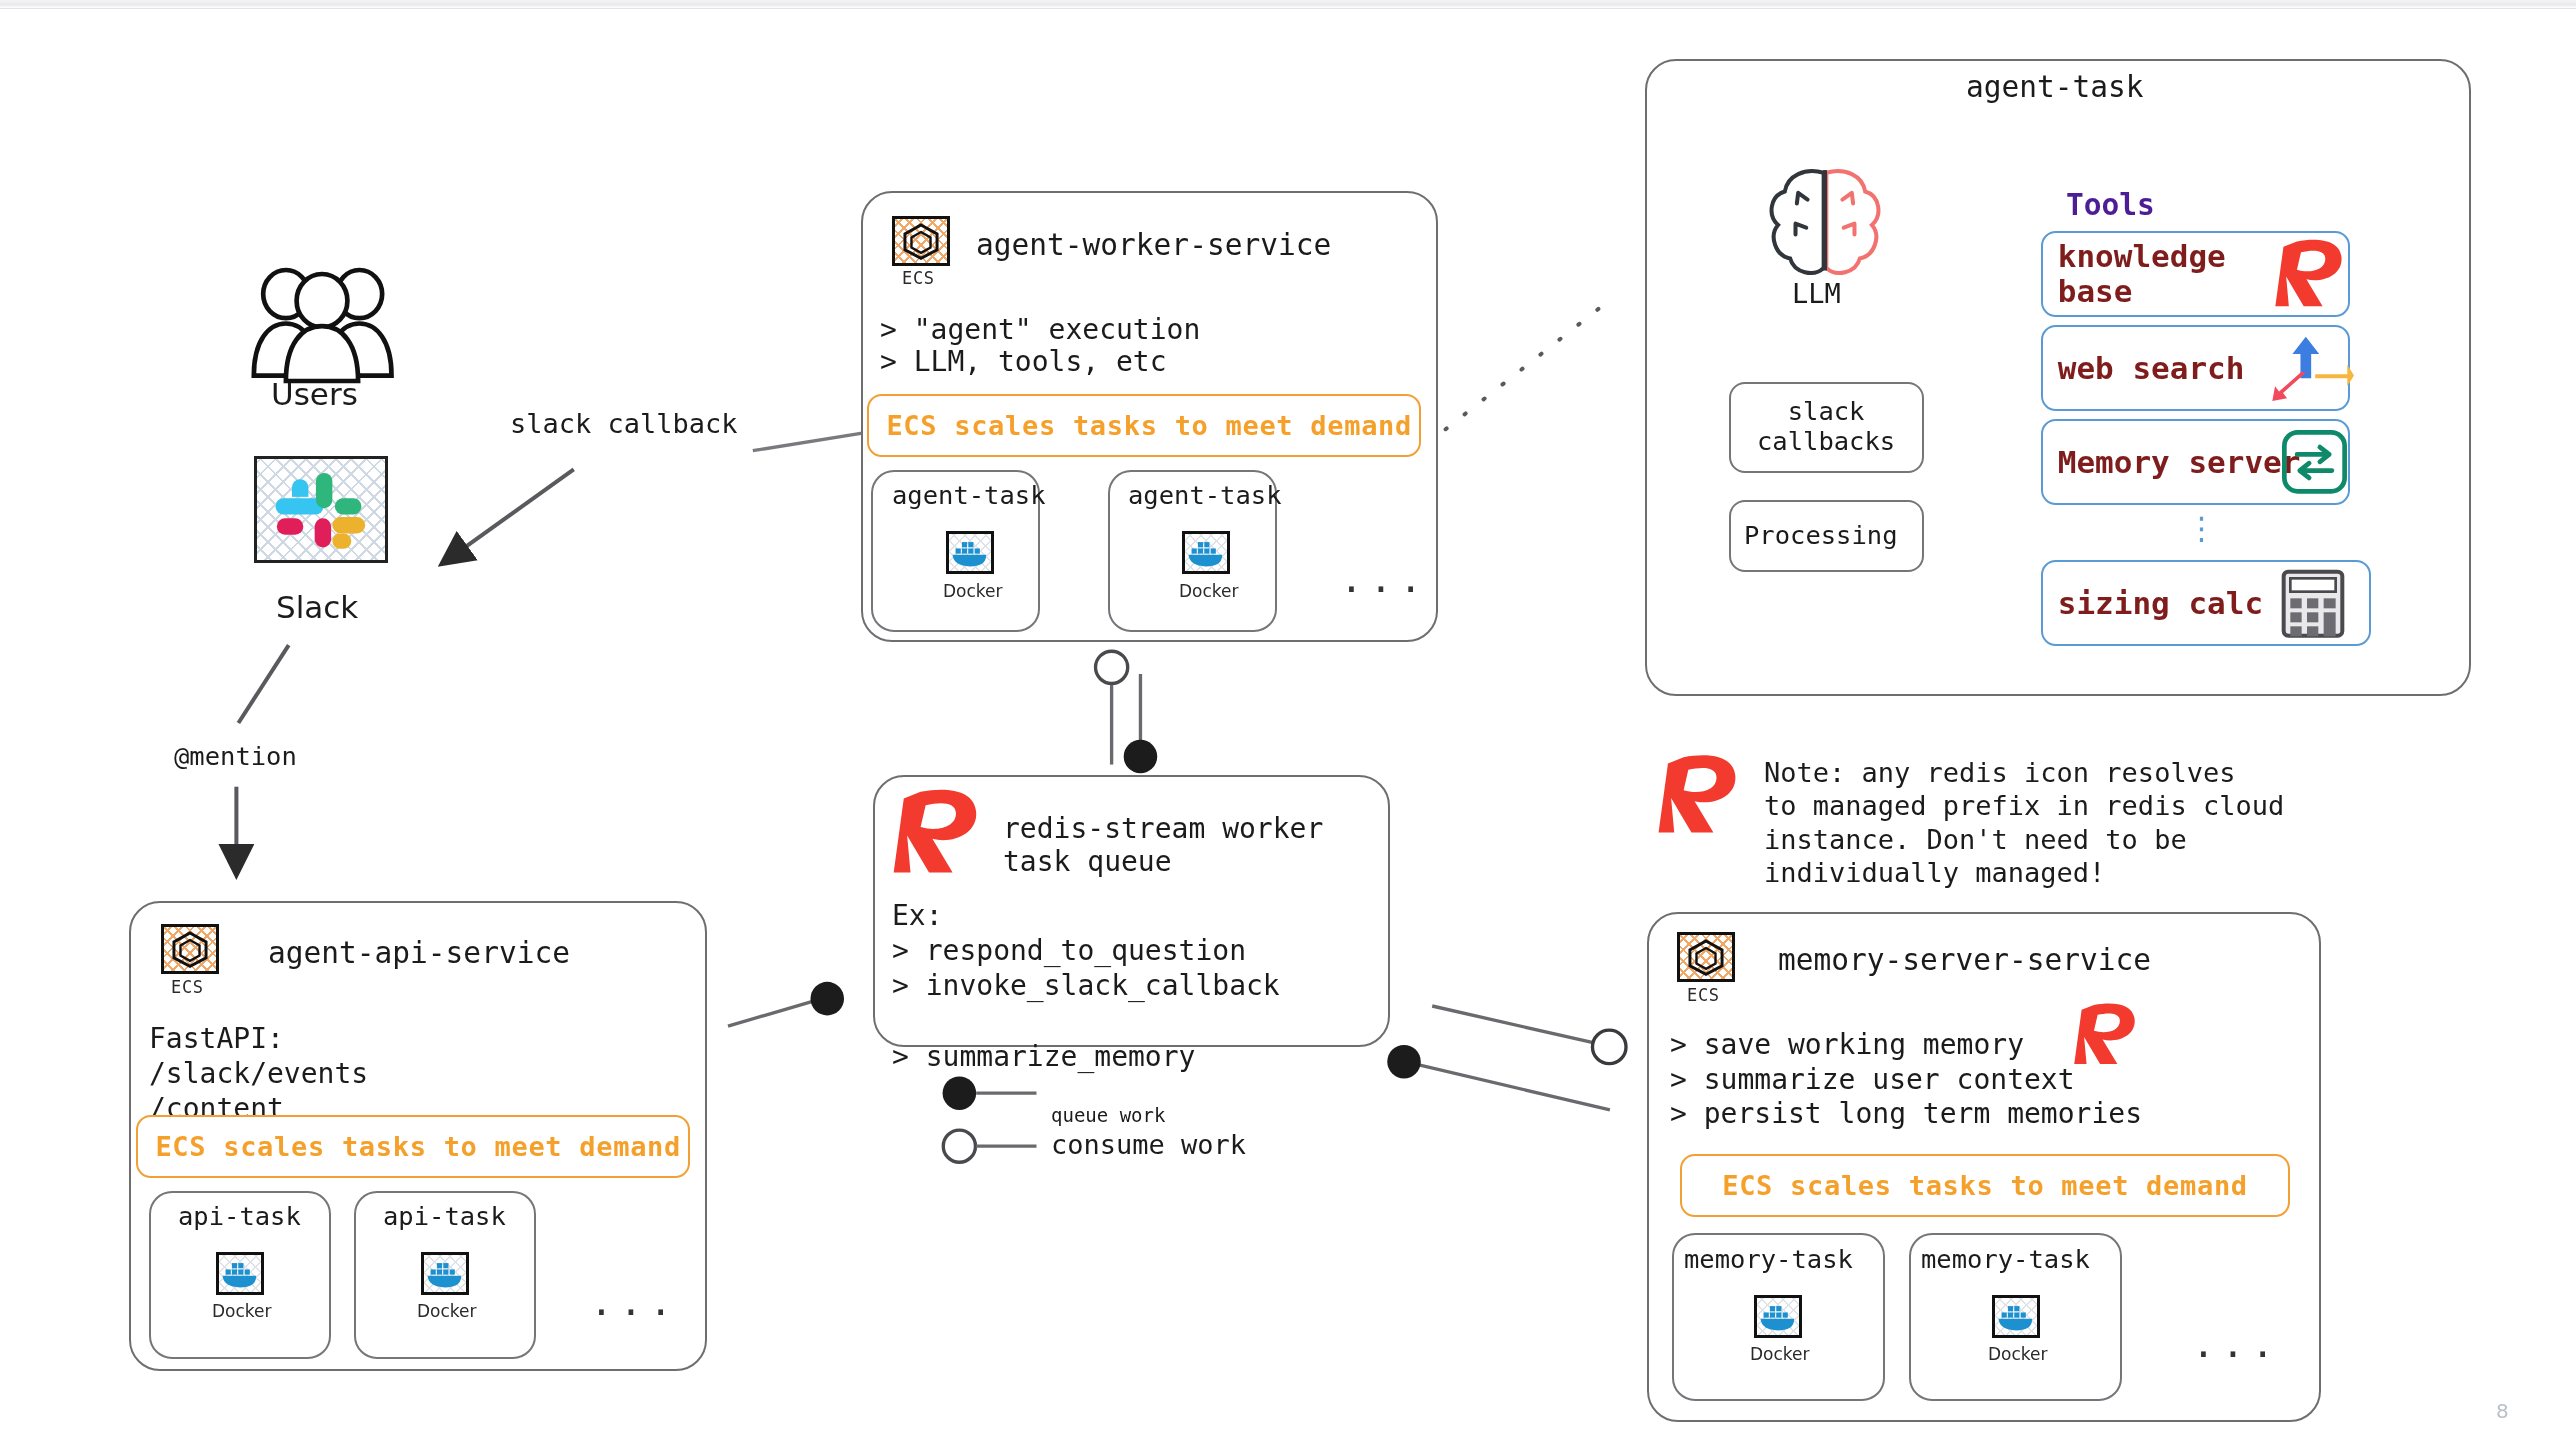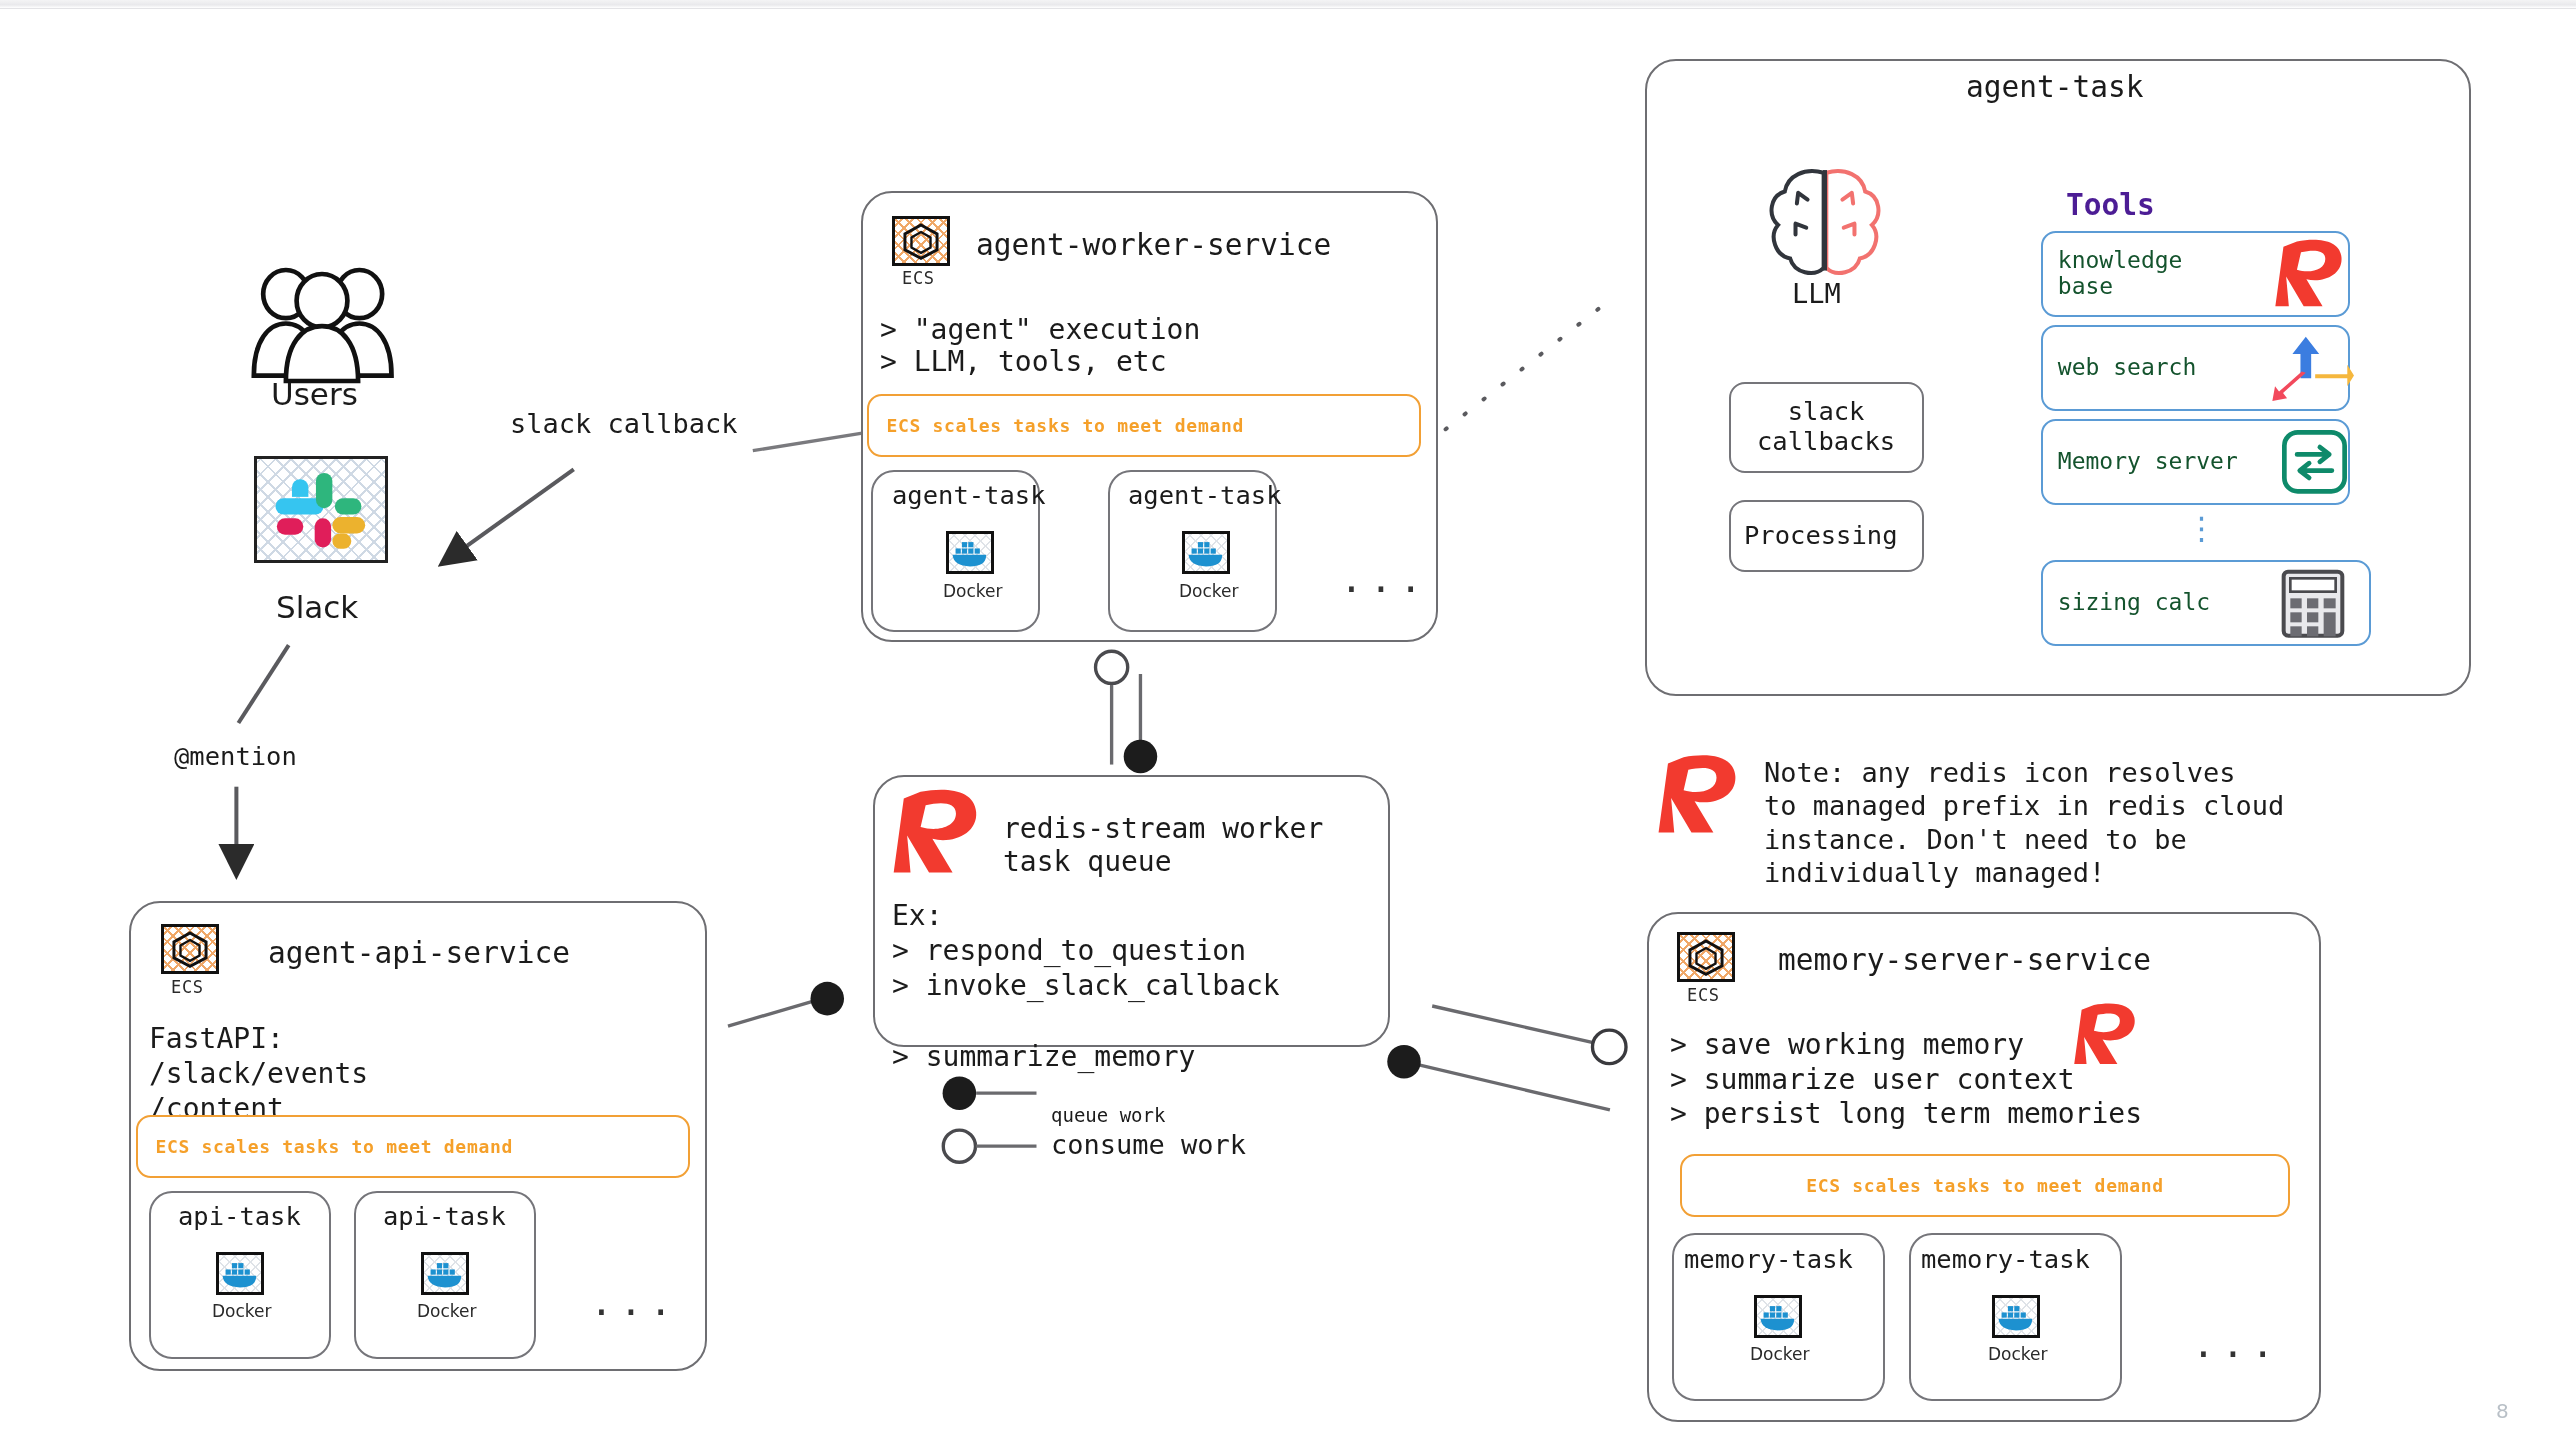--- a/index.html
+++ b/index.html
@@ -33,35 +33,35 @@
   .pill {
     position: absolute;
     border: 2px solid #F2A035;
     border-radius: 14.8px;
     background: #fff;
     display: flex; align-items: center;
     padding: 0 17.4px;
   }
   .pill span {
     color: #F5A02A;
-    font-size: 18px;
+    font-size: 27px;
     font-weight: bold;
     letter-spacing: 0.7px;
     white-space: nowrap;
   }
   .toolbox {
     position: absolute;
     border: 2px solid #5B9BD5;
     border-radius: 14.8px;
     background: #fff;
     display: flex; align-items: center;
     padding: 0 14.8px;
   }
   .toolbox .tlabel {
-    color: #14532d; font-size: 23px; font-weight: normal;
+    color: #7f1d1d; font-size: 31px; font-weight: bold;
     line-height: 1.12; white-space: pre-line;
   }
 
   .txt { position: absolute; color: #1b1b1b; white-space: pre; }
   .title { font-size: 29.5px; }
   .body  { font-size: 28px; line-height: 1.22; }
   .caption { font-size: 31px; font-family: "DejaVu Sans", sans-serif; }
   .blue-head { color: #4c1d95; font-size: 29.5px; font-weight: bold; }
 
   .ellipsis { position: absolute; font-size: 38px; color: #333; letter-spacing: 6.7px; }

